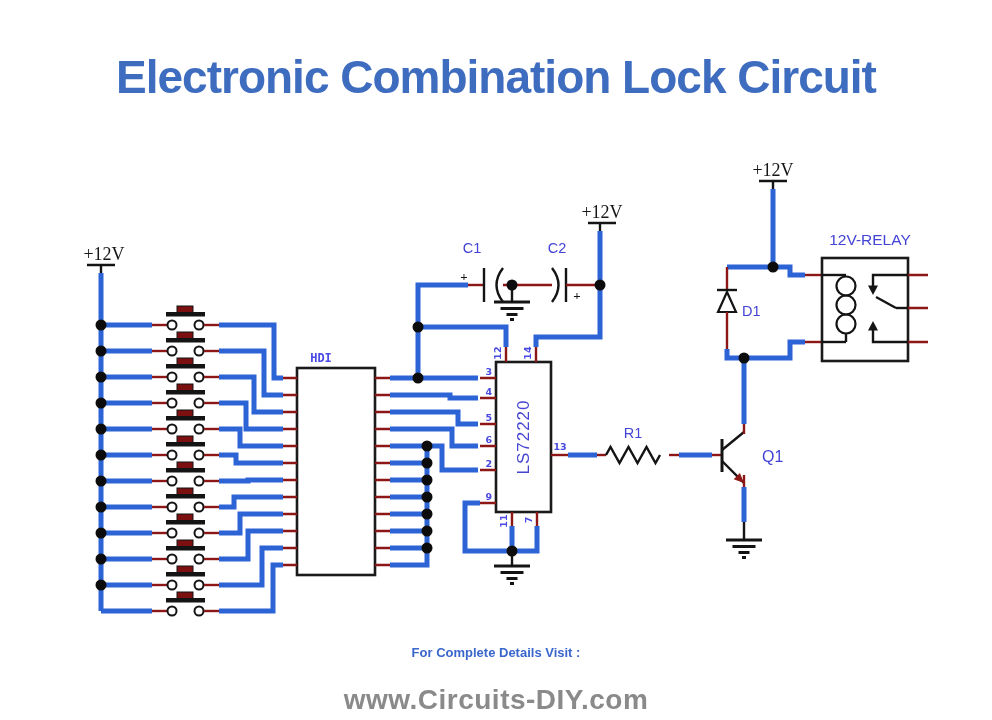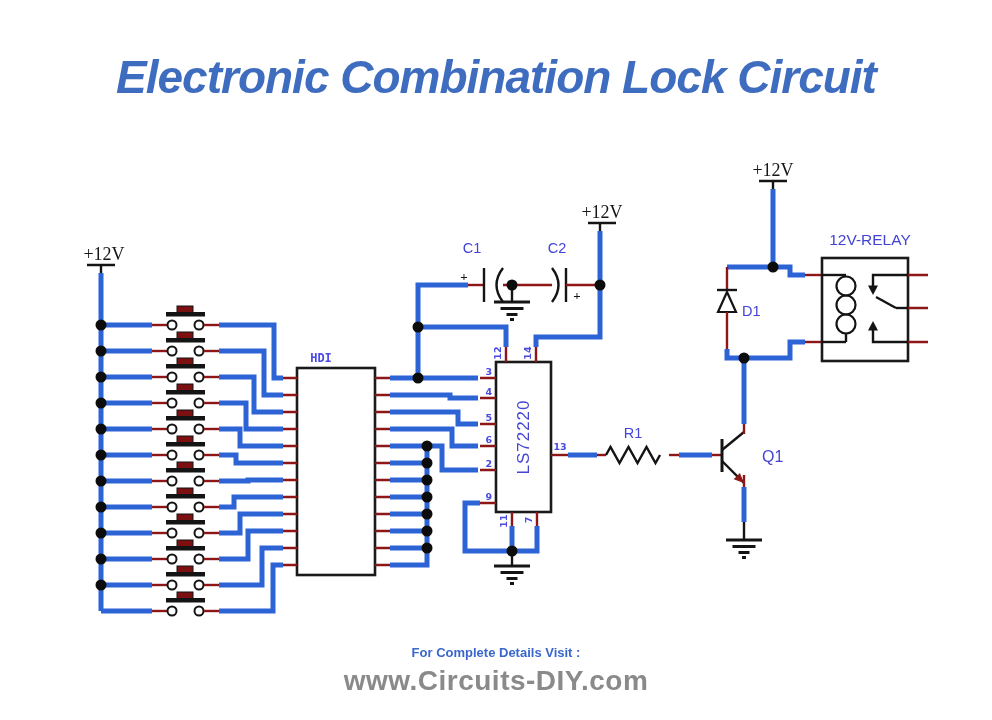--- a/index.html
+++ b/index.html
@@ -1,22 +1,22 @@
 <!DOCTYPE html>
 <html><head>
 <meta charset="utf-8">
 <style>
   html,body{margin:0;padding:0;background:#ffffff;}
   .page{position:relative;width:992px;height:720px;background:#fff;overflow:hidden;
         font-family:"Liberation Sans",sans-serif;}
   .title{position:absolute;top:50px;left:0;width:100%;text-align:center;
-         font-size:46px;font-weight:800;letter-spacing:-1px;color:#3e6cbf;font-style:italic;}
+         font-size:46px;font-weight:800;letter-spacing:-1px;color:#3e6cbf;}
   .foot1{position:absolute;top:645px;left:0;width:100%;text-align:center;
          font-size:13px;font-weight:700;color:#3a67cc;}
-  .foot2{position:absolute;top:665px;left:0;width:100%;text-align:center;
+  .foot2{position:absolute;top:684px;left:0;width:100%;text-align:center;
          font-size:28px;font-weight:700;letter-spacing:.5px;color:#8a8a8a;}
   svg{position:absolute;left:0;top:0;}
   .w{fill:none;stroke:#2c63d5;stroke-width:5;}
   .s{fill:none;stroke:#8d1717;stroke-width:2.4;}
   .k{fill:none;stroke:#141414;stroke-width:2.4;}
   .k3{fill:none;stroke:#141414;stroke-width:3;}
   .box{fill:#ffffff;stroke:#1a1a1a;stroke-width:2.6;}
   .dot{fill:#0c0c0c;stroke:none;}
   .term{fill:#ffffff;stroke:#141414;stroke-width:2;}
   .bar{fill:#141414;}

